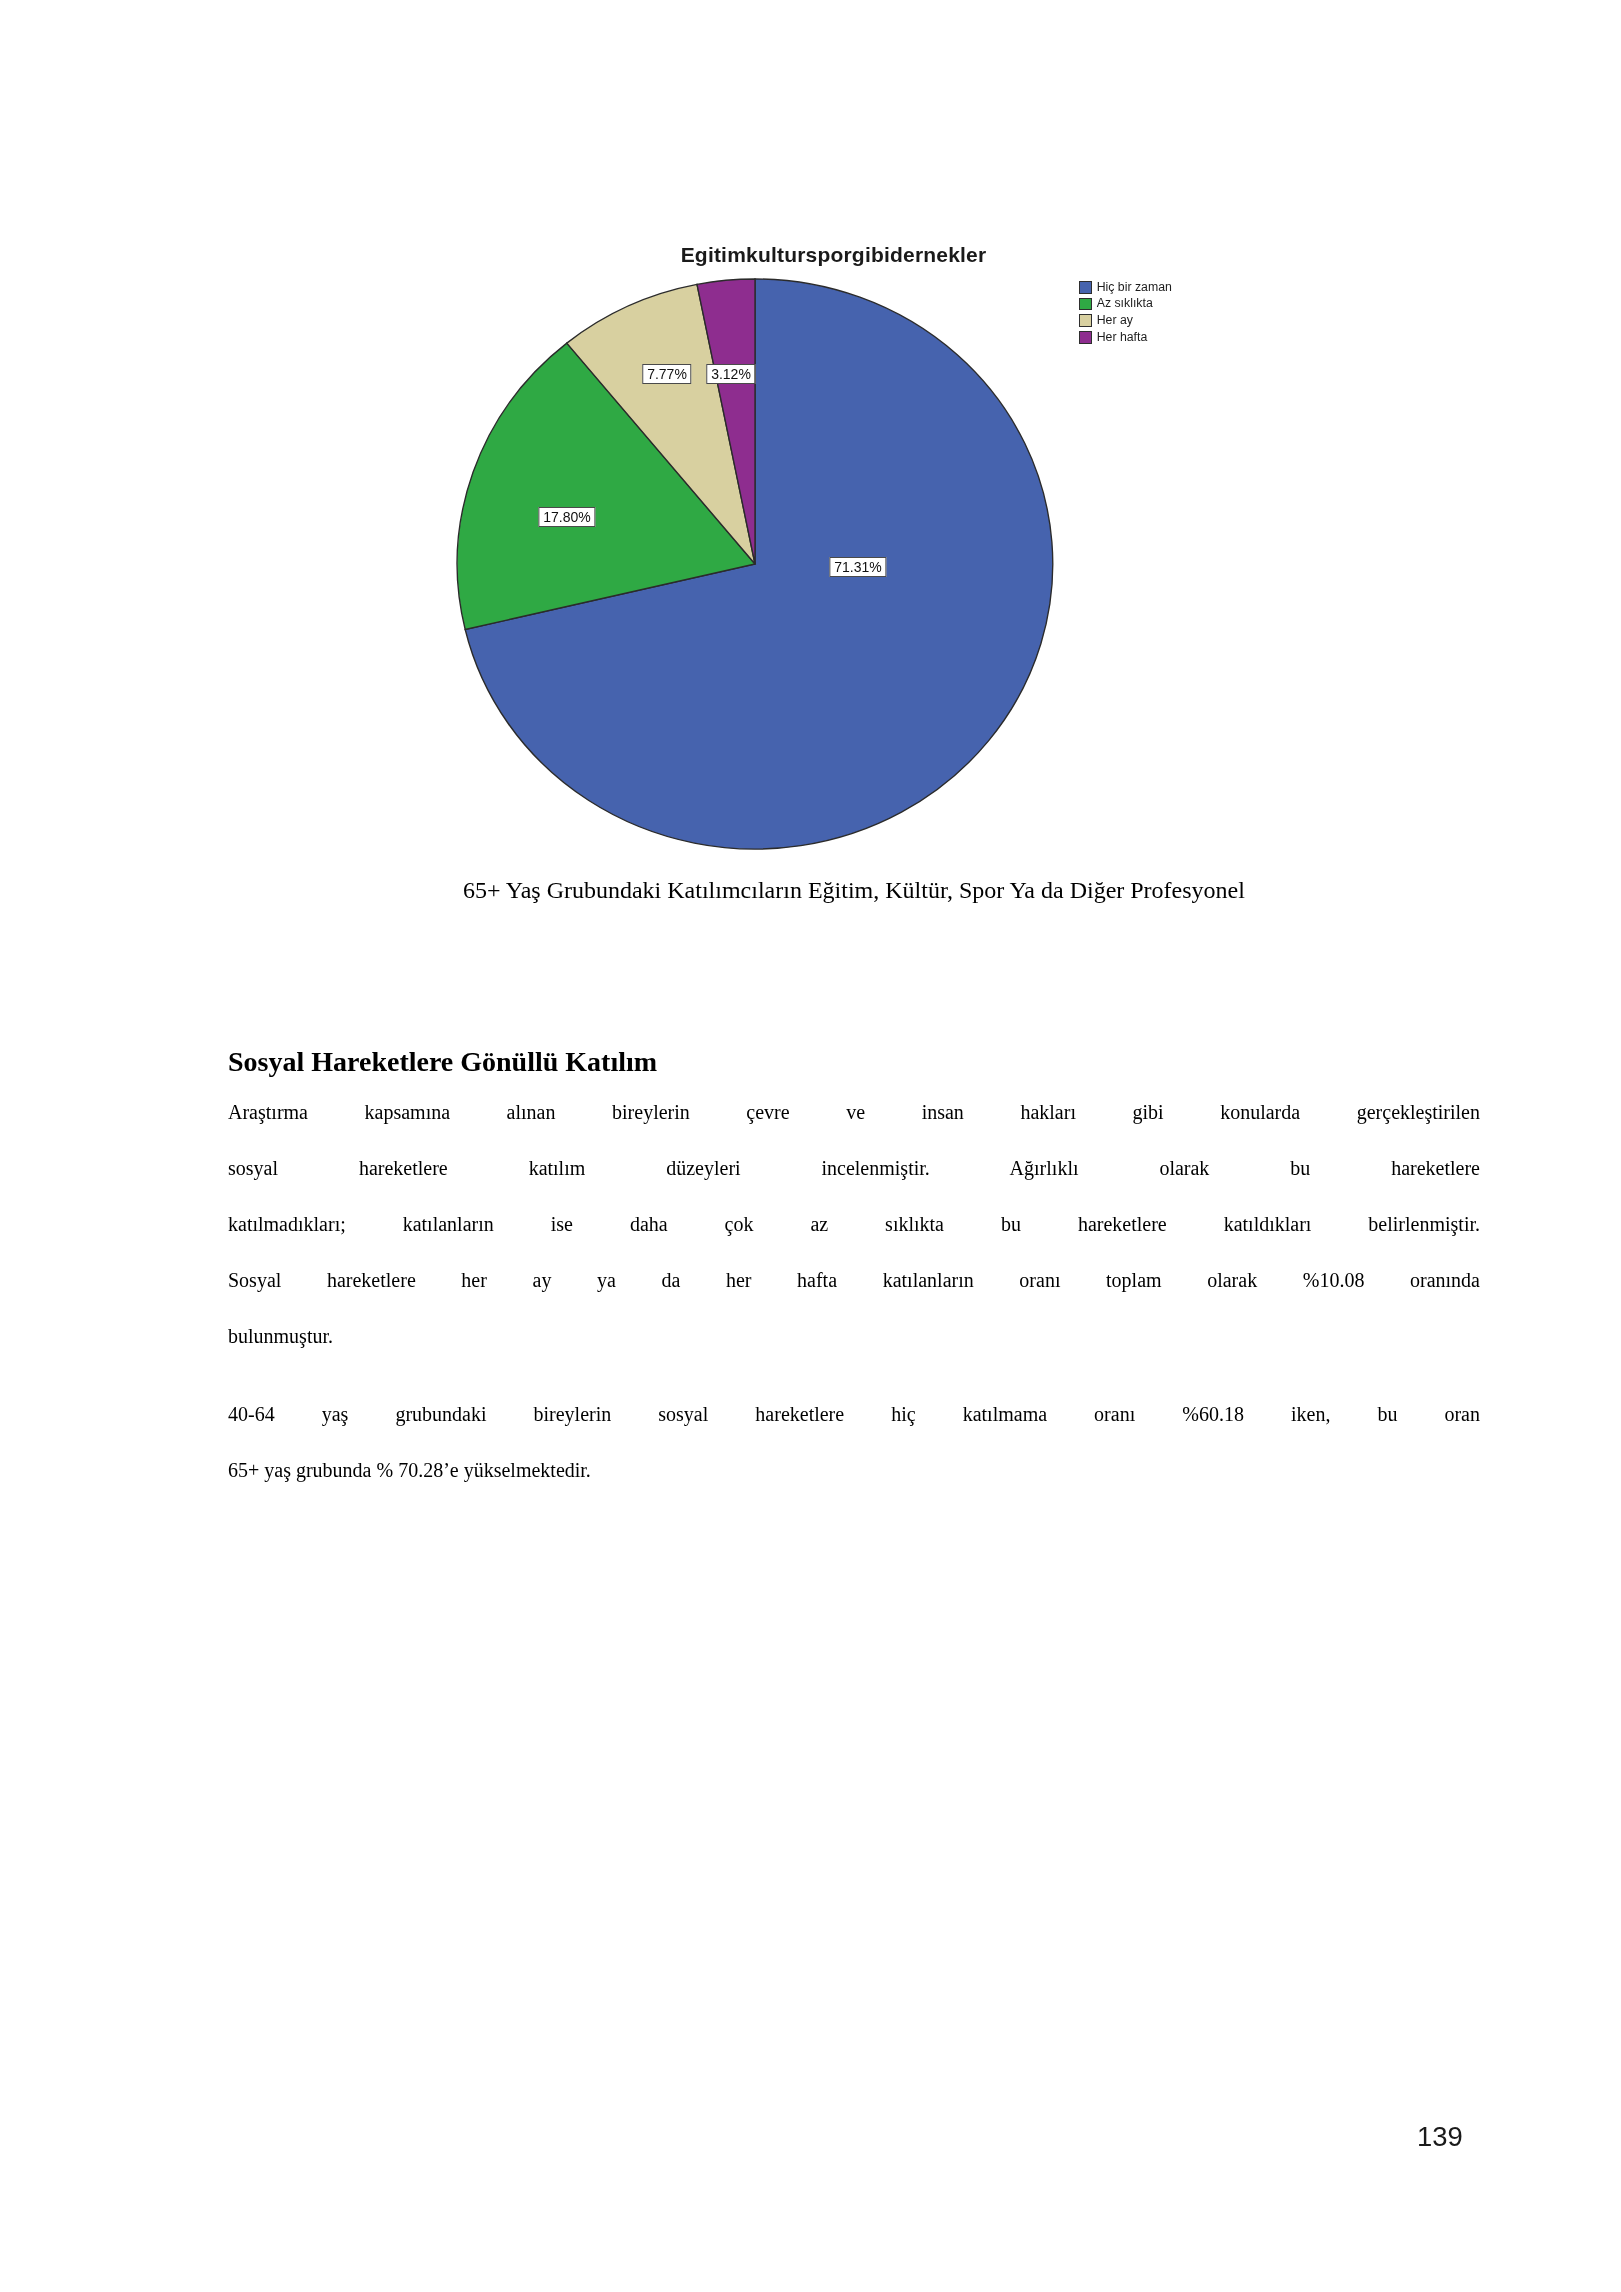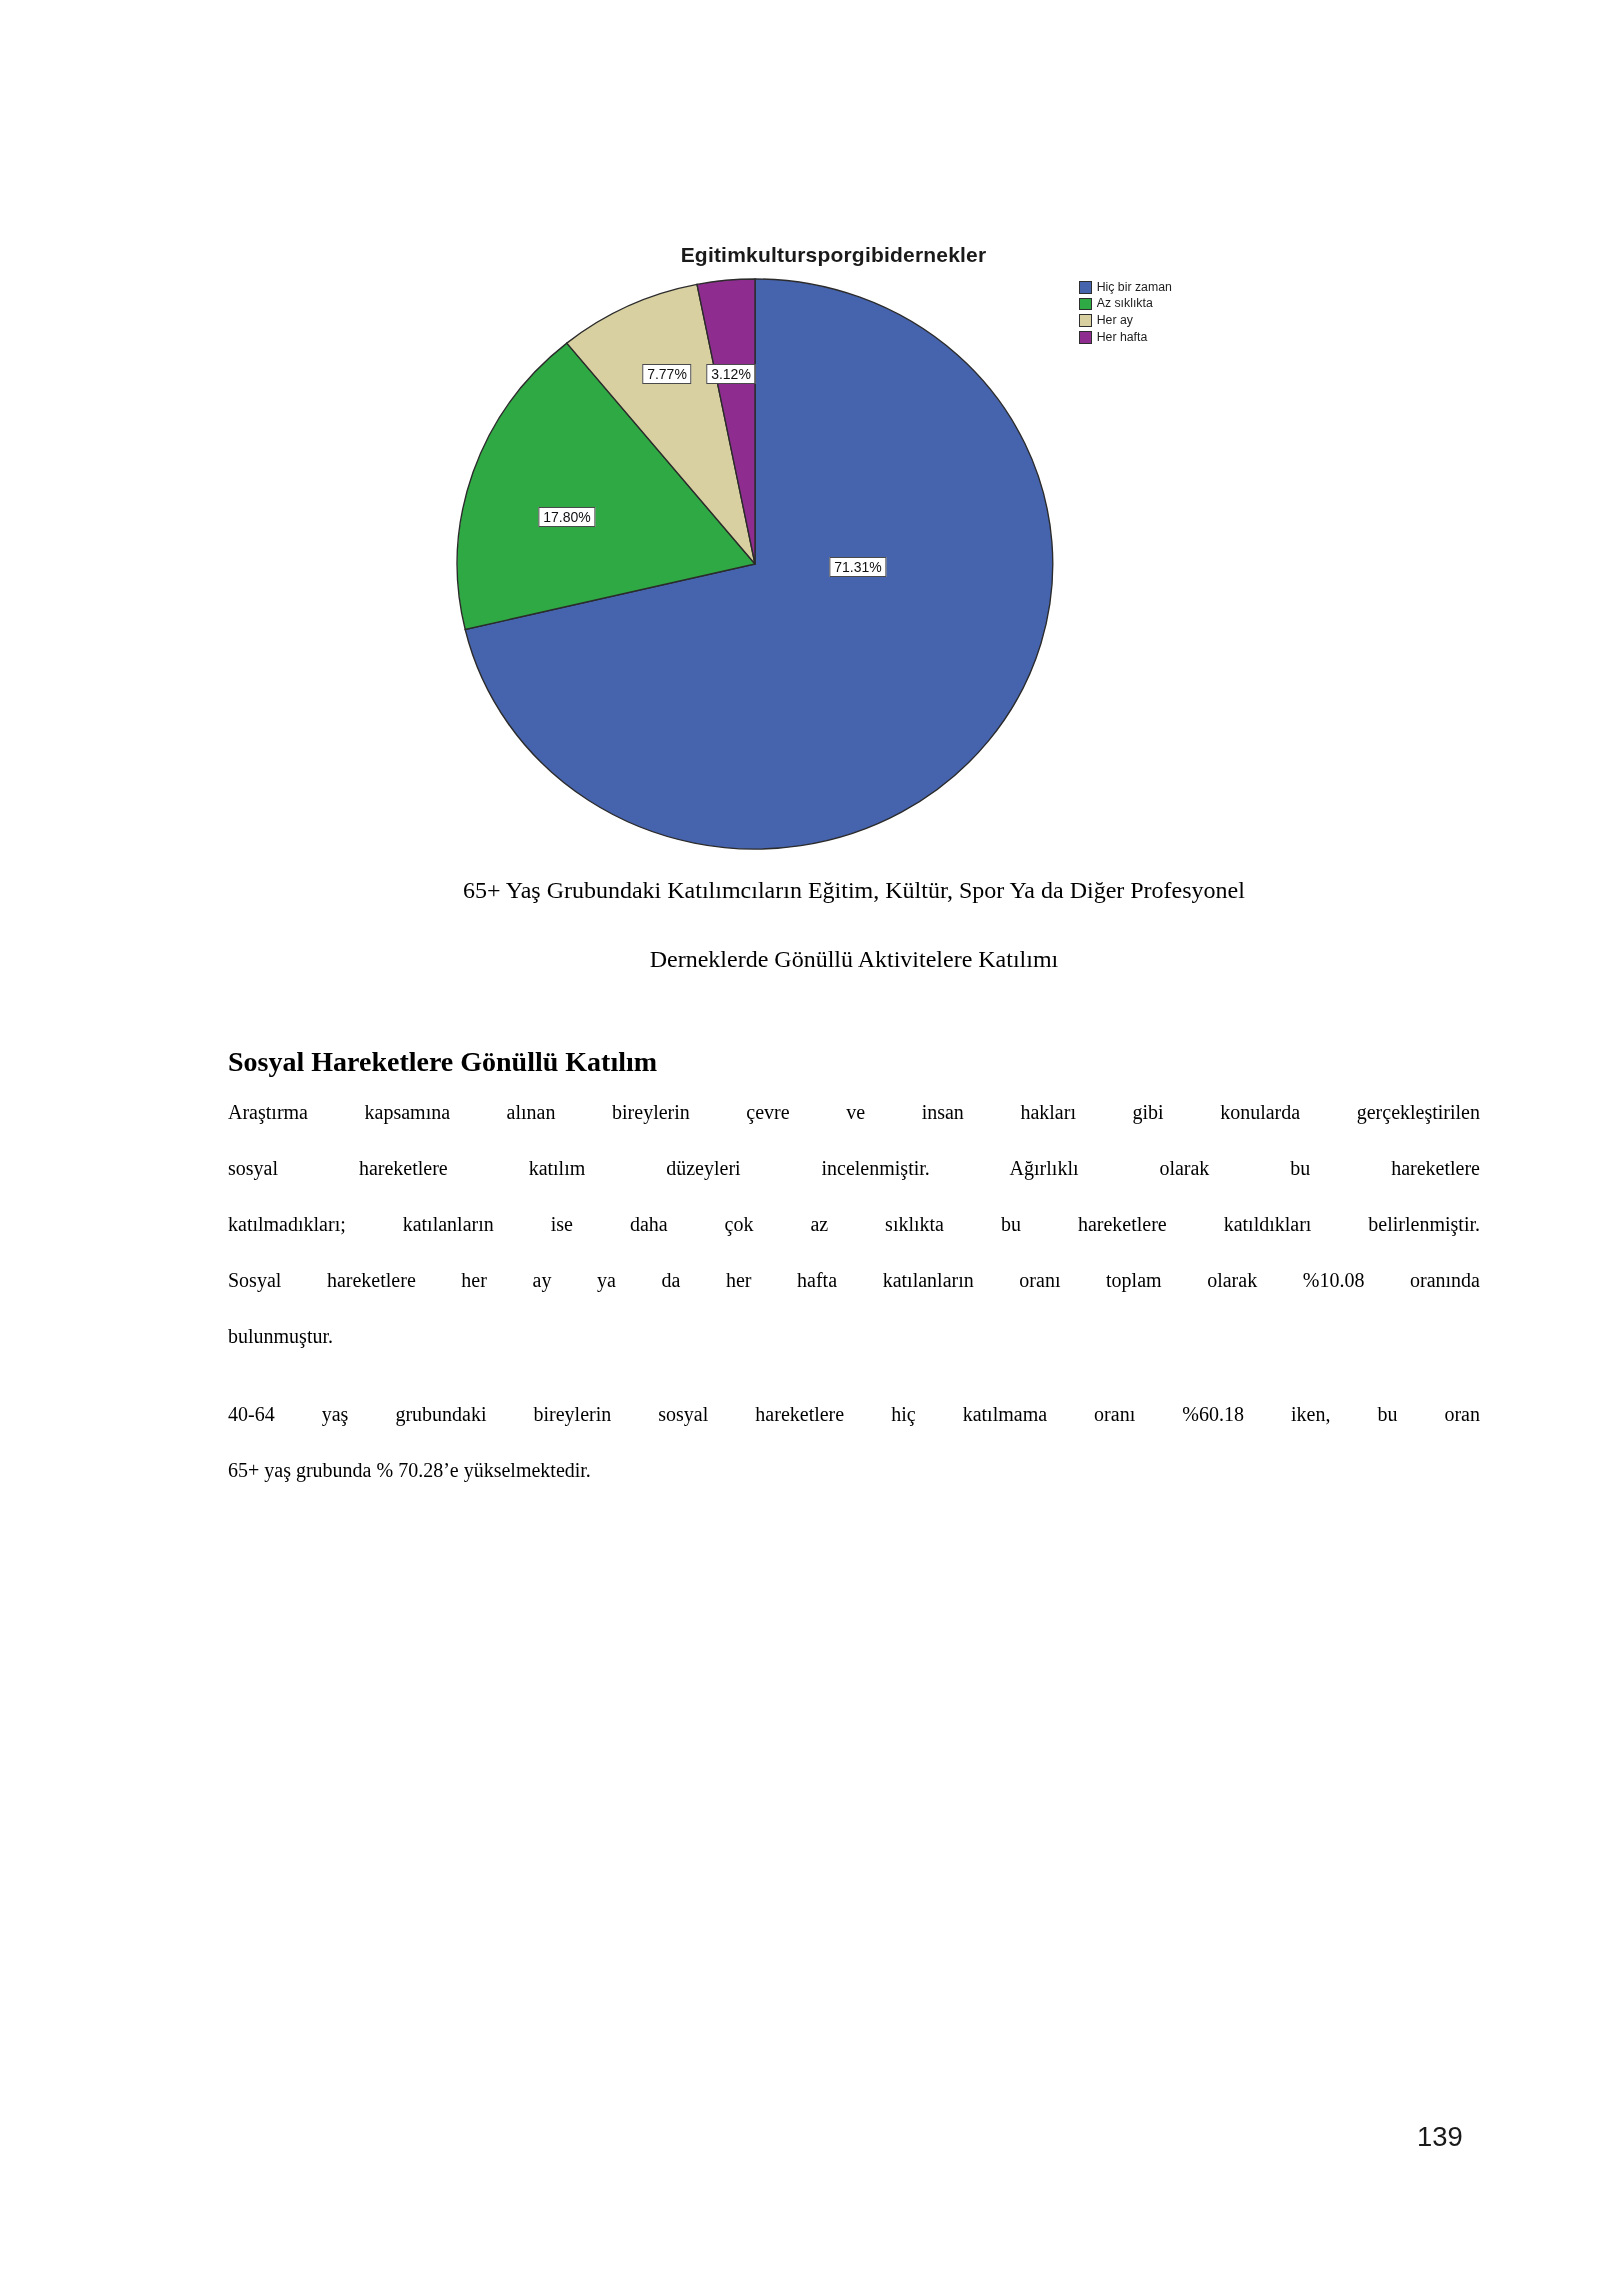--- a/index.html
+++ b/index.html
@@ -102,21 +102,20 @@
       <span class="legend-label">Her ay</span>
     </div>
     <div class="legend-item">
       <span class="legend-swatch" style="background: rgb(142, 45, 143);"></span>
       <span class="legend-label">Her hafta</span>
     </div>
   </div>
 
   <div class="caption">
     <div>65+ Yaş Grubundaki Katılımcıların Eğitim, Kültür, Spor Ya da Diğer Profesyonel</div>
-    <div>Derneklerde Gönüllü Aktivitelere Katılımı</div>
   </div>
 
   <div class="heading">Sosyal Hareketlere Gönüllü Katılım</div>
 
   <div class="para para1">
     <div class="line">Araştırma kapsamına alınan bireylerin çevre ve insan hakları gibi konularda gerçekleştirilen</div>
     <div class="line">sosyal hareketlere katılım düzeyleri incelenmiştir. Ağırlıklı olarak bu hareketlere</div>
     <div class="line">katılmadıkları; katılanların ise daha çok az sıklıkta bu hareketlere katıldıkları belirlenmiştir.</div>
     <div class="line">Sosyal hareketlere her ay ya da her hafta katılanların oranı toplam olarak %10.08 oranında</div>
     <div class="line last">bulunmuştur.</div>

